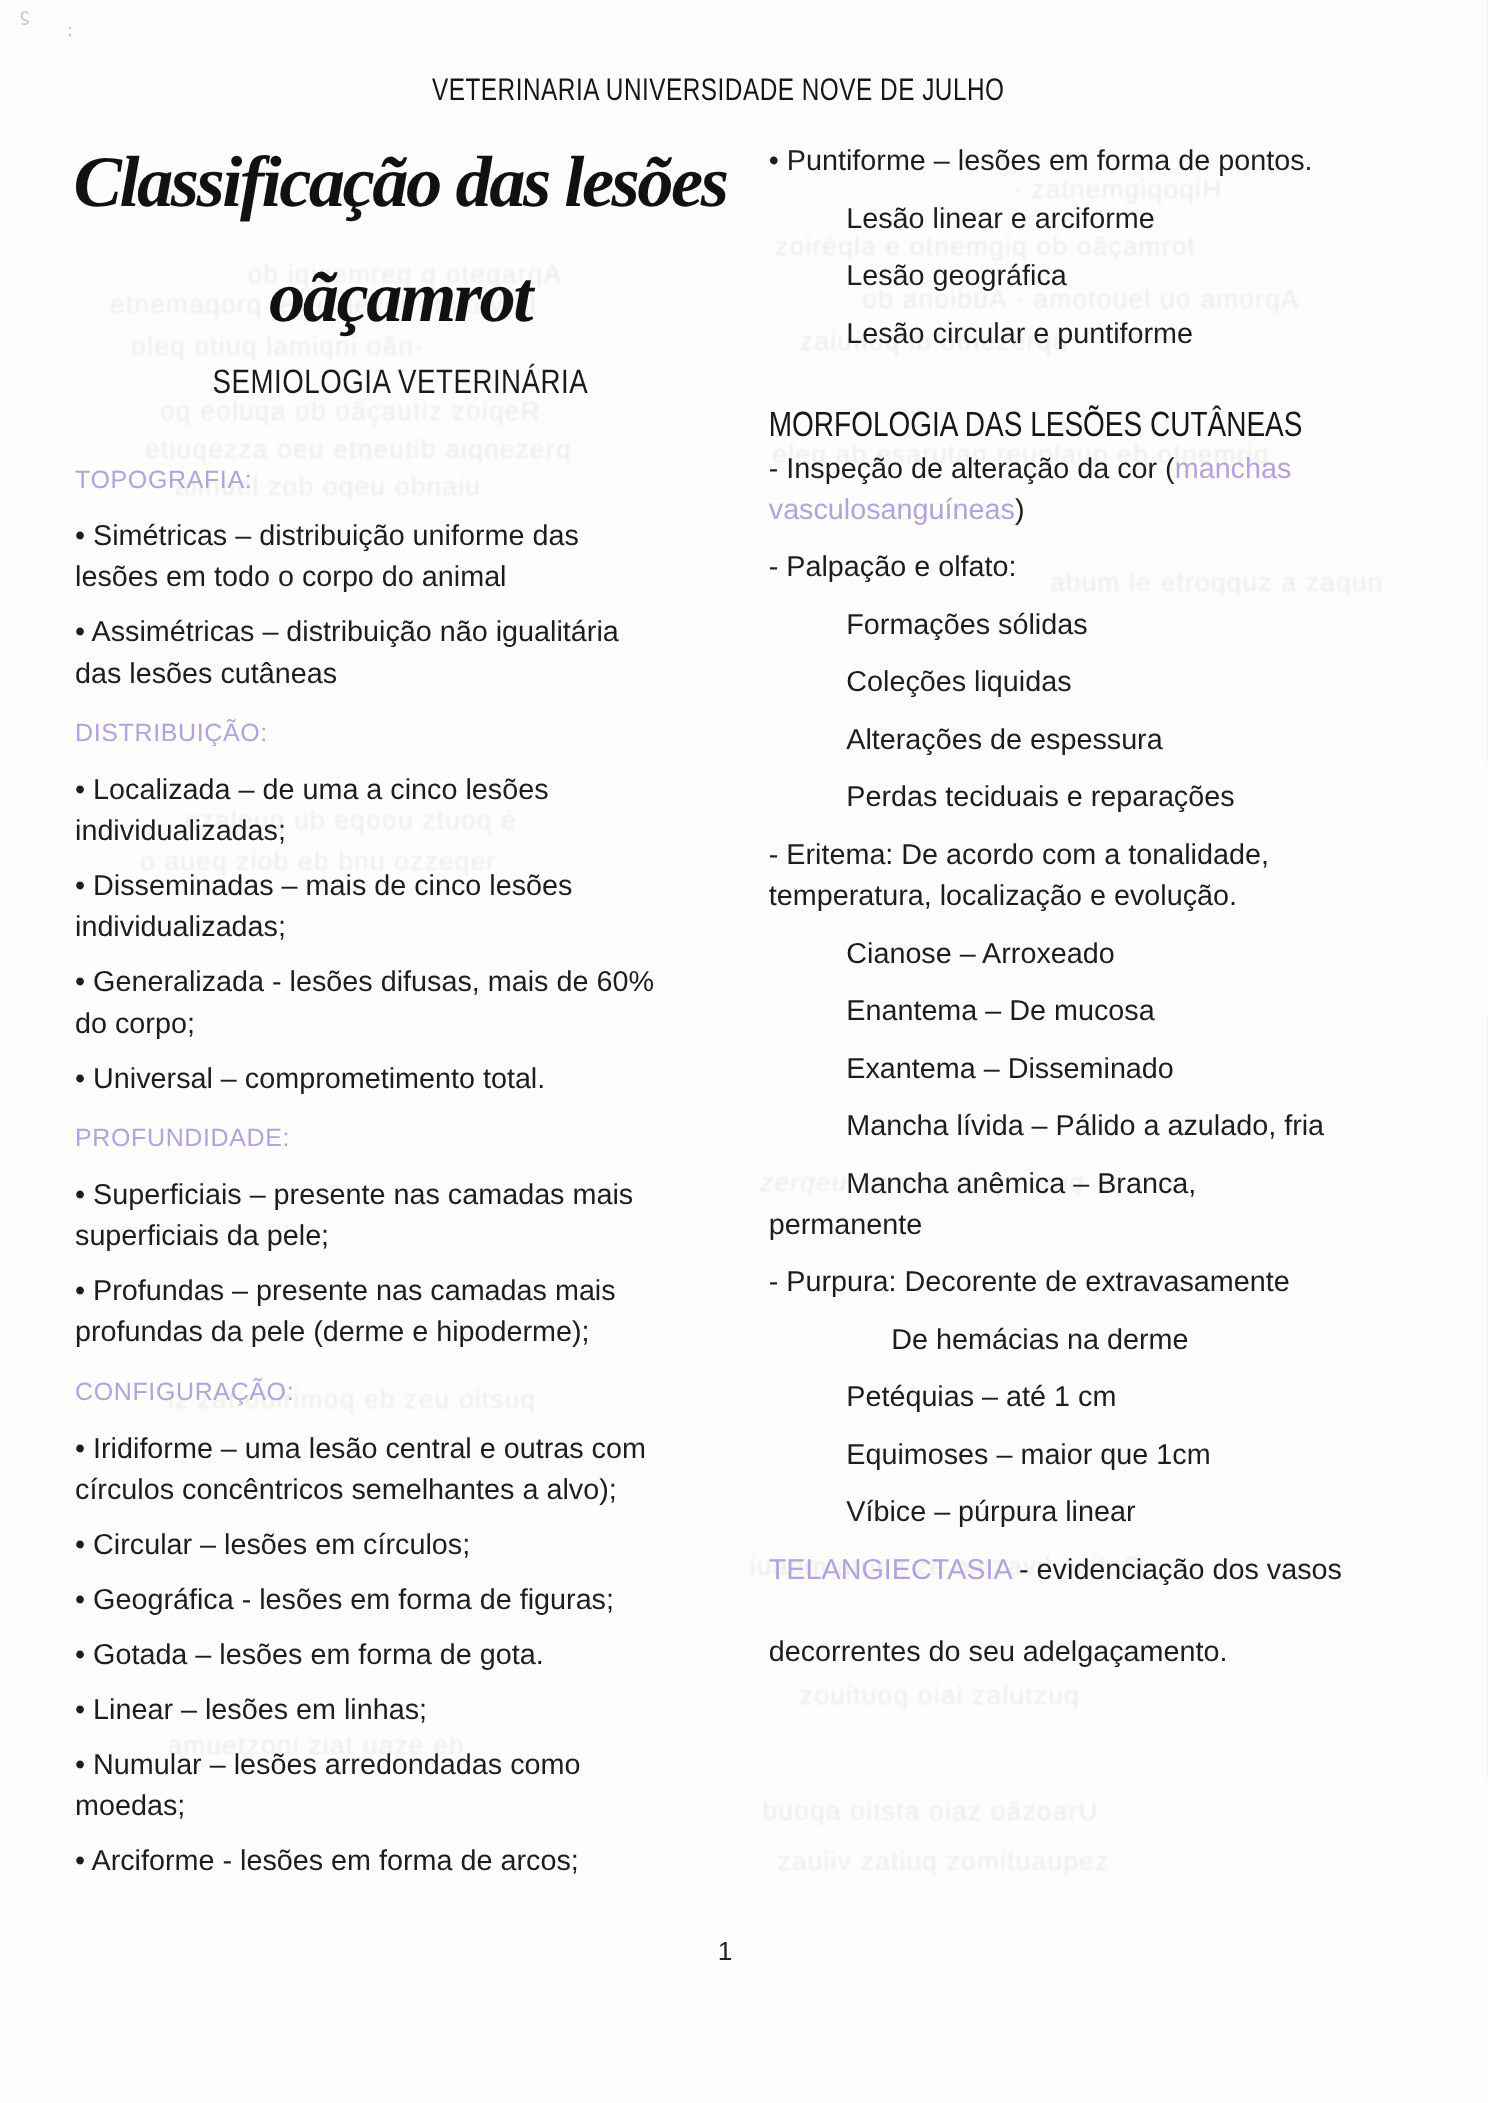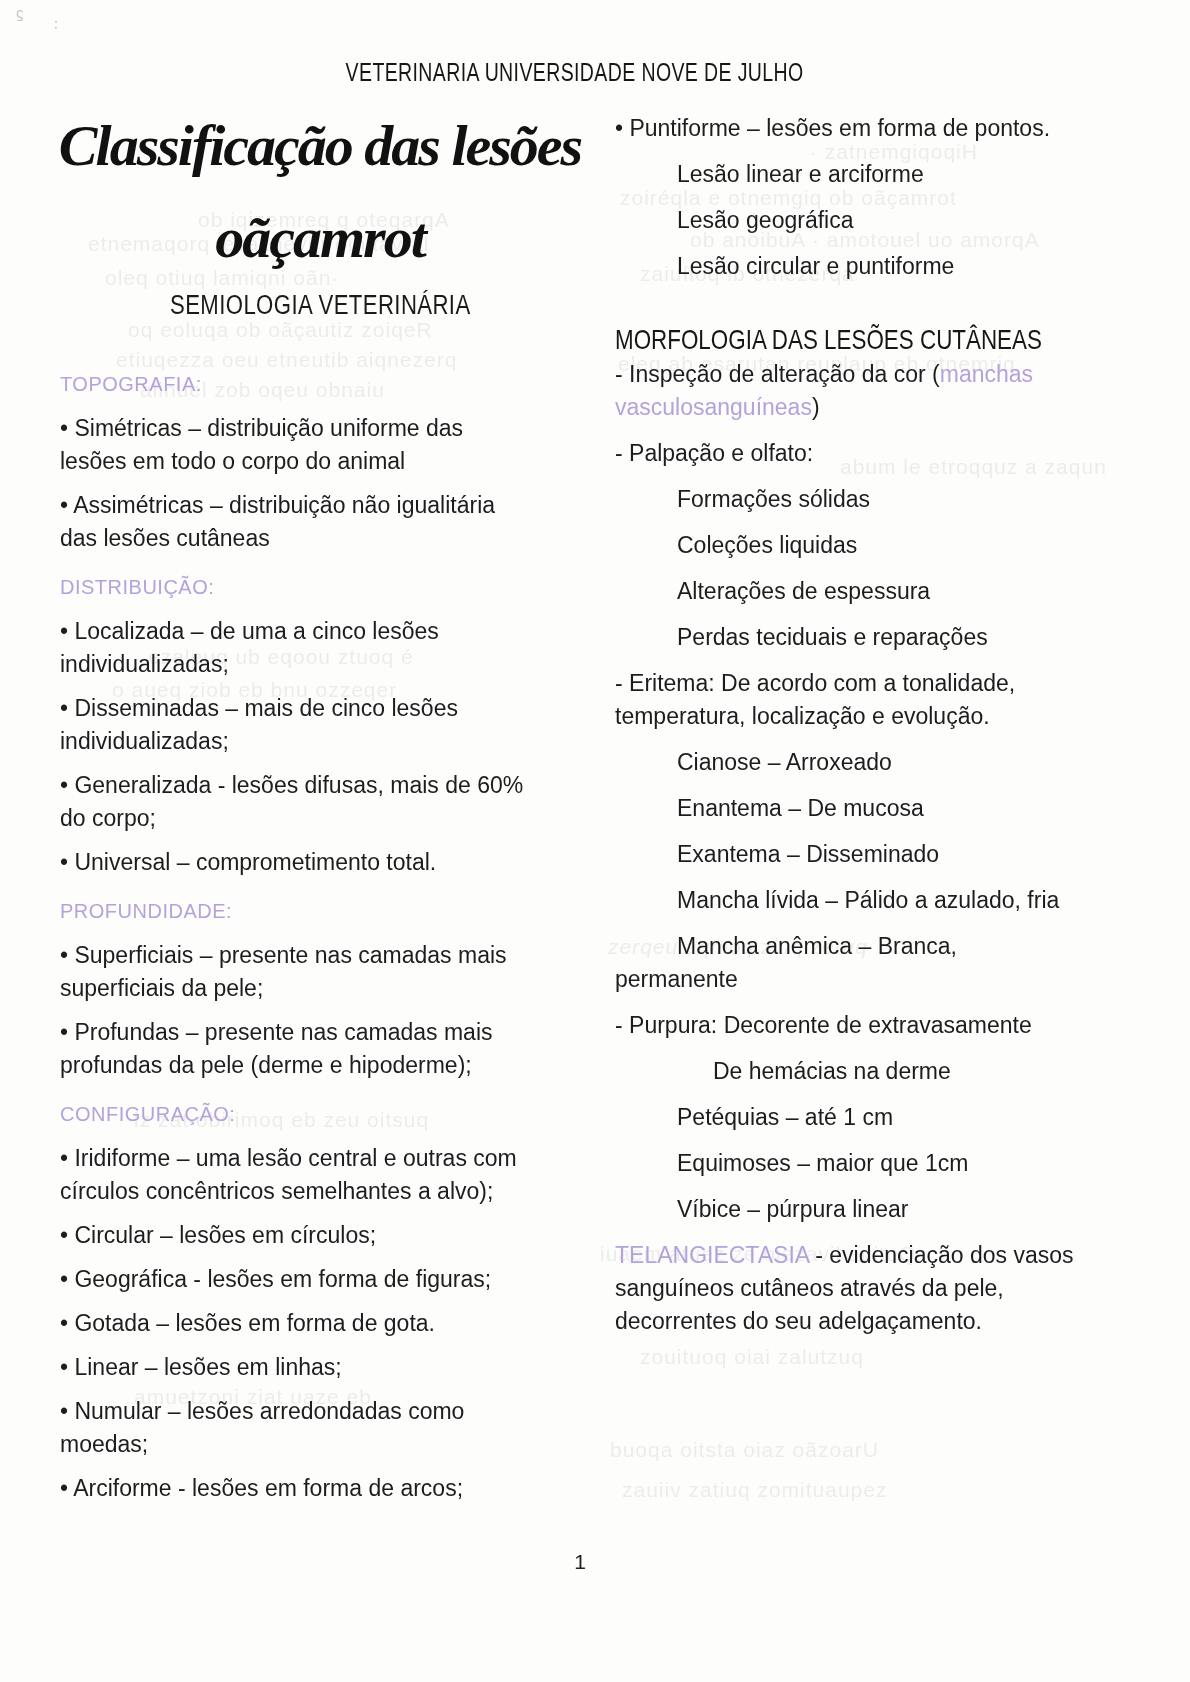--- a/index.html
+++ b/index.html
@@ -139,20 +139,20 @@
     </div>
 
     <div class="para">- Purpura: Decorente de extravasamente</div>
     <div class="para indent2">De hemácias na derme</div>
     <div class="para indent1">Petéquias – até 1 cm</div>
     <div class="para indent1">Equimoses – maior que 1cm</div>
     <div class="para indent1">Víbice – púrpura linear</div>
 
     <div class="para">
       <span class="purple">TELANGIECTASIA</span><span> - evidenciação dos vasos</span><br>
-      <span>sanguíneos cutâneos através da pele,</span><br>
+      <br>
       <span>decorrentes do seu adelgaçamento.</span>
     </div>
   </div>
 
   <div class="page-num">1</div>
 
 </div>
 
 </body></html>

